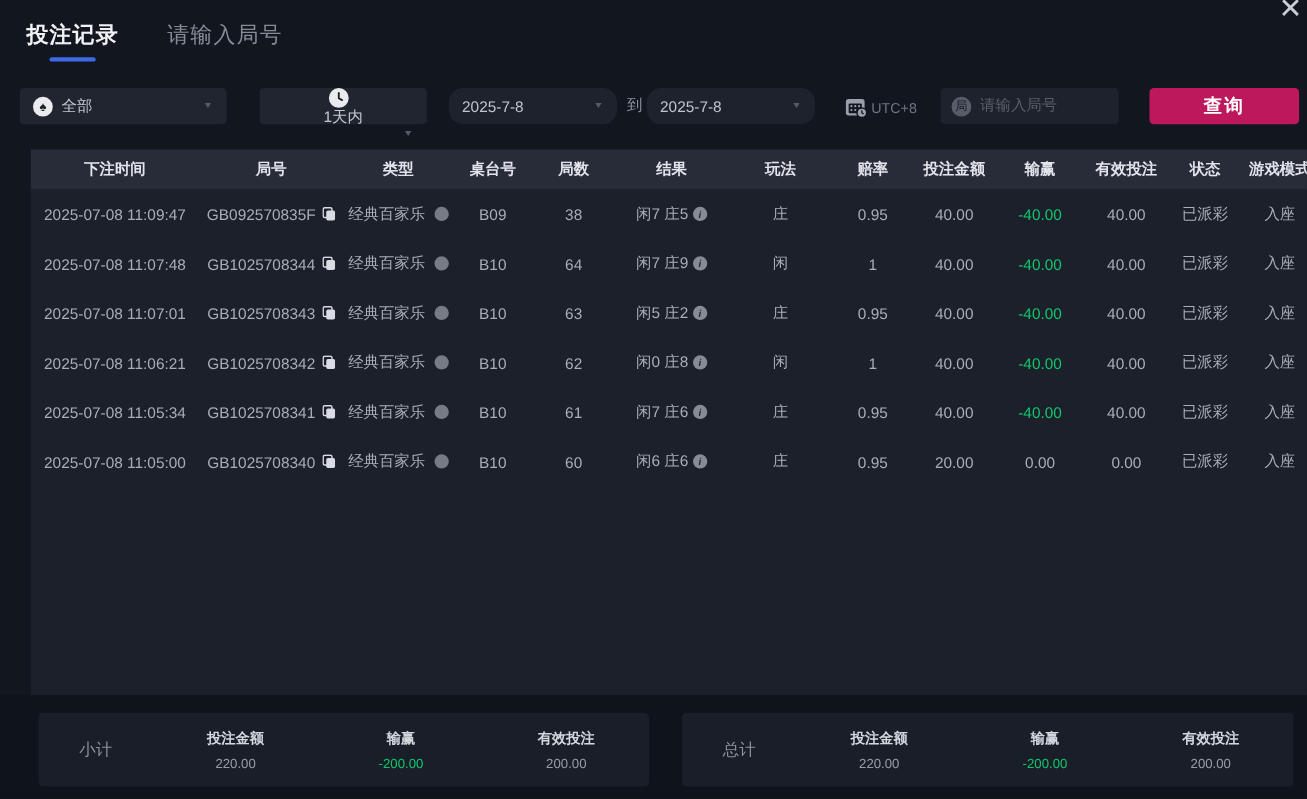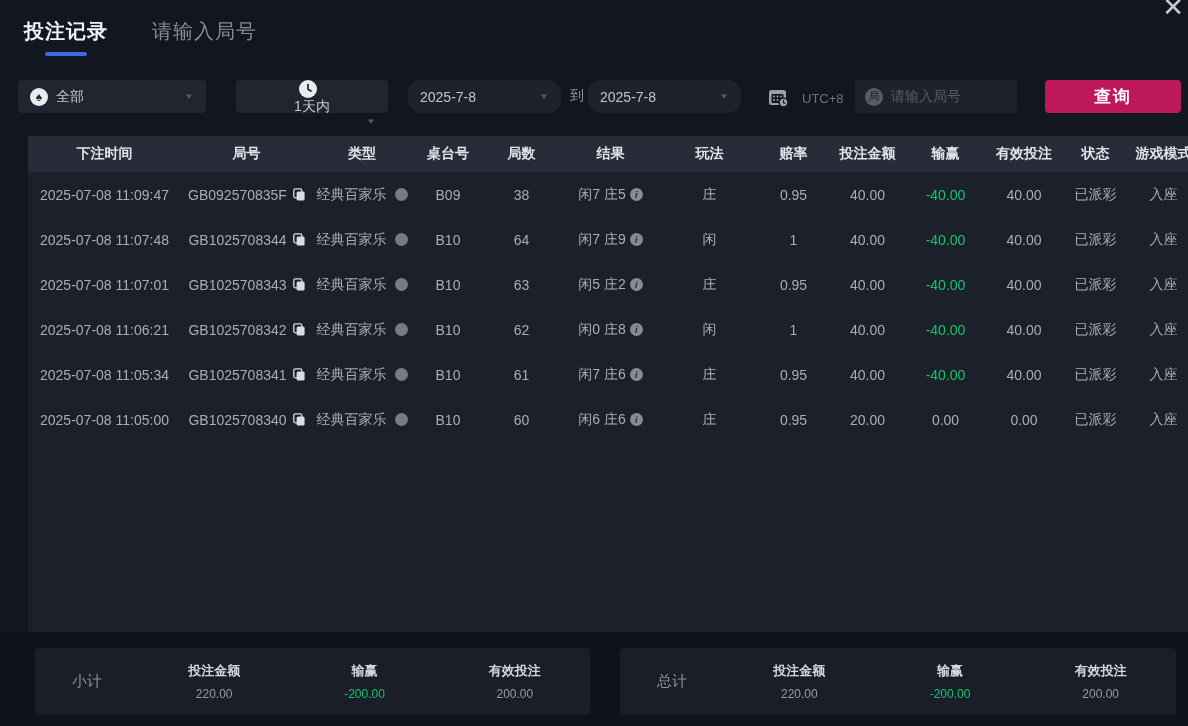--- a/index.html
+++ b/index.html
@@ -31,21 +31,21 @@
   .circle-ic { width:18px; height:18px; border-radius:50%; background:#e9ebef;
     color:#1b1f28; display:flex; align-items:center; justify-content:center;
     font-size:12px; margin-right:8px; flex:0 0 auto; }
   .sel-game { left:18px; width:188px; }
   .sel-time { left:236px; width:152px;flex-direction:column; }
   .date { background:#1e222d; padding:0 12px; cursor:pointer; color:#c0c5cd;border-radius:13px;}
   .date-from { left:408px; width:153px; }
   .to-label { position:absolute; left:570px; top:7px; font-size:14px; color:#9096a0; }
   .date-to { left:588px; width:153px; }
   .tz { position:absolute; left:766px; top:5px; display:flex; align-items:center;
-    color:#6e7380; font-size:13px; gap:12px; }
+    color:#6e7380; font-size:13px; gap:2px; }
   .round-input { left:855px; width:162px; background:#1e222d; padding:0 10px; }
   .round-badge { width:18px; height:18px; border-radius:50%; background:#565c68;
     color:#161a22; font-size:11px; display:flex; align-items:center;
     justify-content:center; margin-right:8px; flex:0 0 auto;}
   .round-input input { background:transparent; border:none; outline:none;
     color:#c3c8d0; font-size:14px; width:110px;
     font-family:Liberation Mono, monospace; }
   .round-input input::placeholder { color:#585d68; }
   .query-btn { left:1045px; width:136px; background:#be185d; color:#ffffff;
     font-size:17px; font-weight:700; justify-content:center; cursor:pointer;

